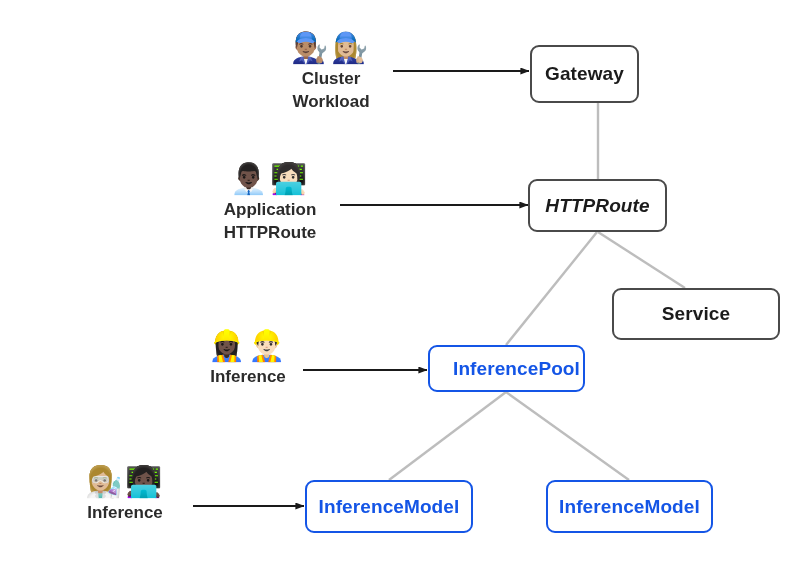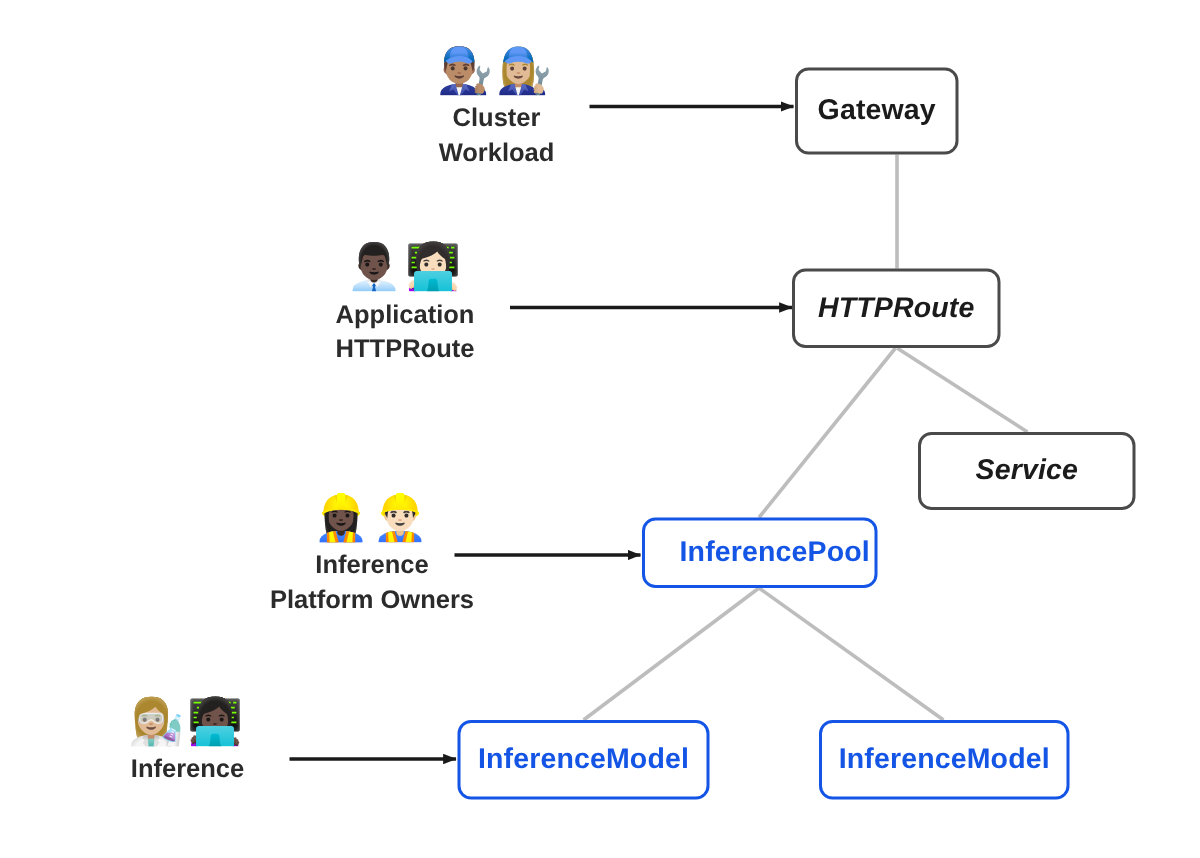--- a/index.html
+++ b/index.html
@@ -96,21 +96,21 @@
   </svg>
 
   <div class="node core" style="left:530px; top:45px; width:109px; height:58px;">
     <span>Gateway</span>
   </div>
 
   <div class="node core" style="left:528px; top:179px; width:139px; height:53px;font-style:italic;">
     <span>HTTPRoute</span>
   </div>
 
-  <div class="node core" style="left:612px; top:288px; width:145px; height:52px;font-style:italic;">
+  <div class="node core" style="left:612px; top:288px; width:168px; height:52px;">
     <span>Service</span>
   </div>
 
   <div class="node inference" style="left:428px; top:345px; width:157px; height:47px;padding-left:20px;">
     <span>InferencePool</span>
   </div>
 
   <div class="node inference" style="left:305px; top:480px; width:168px; height:53px;">
     <span>InferenceModel</span>
   </div>
@@ -127,21 +127,20 @@
 
   <div class="persona" style="left:170px; top:161px;">
     <div class="persona-emoji">👨🏿‍💼👩🏻‍💻</div>
     <div class="persona-label">Application</div>
     <div class="persona-label">HTTPRoute</div>
   </div>
 
   <div class="persona" style="left:148px; top:328px;">
     <div class="persona-emoji">👷🏿‍♀️👷🏻‍♂️</div>
     <div class="persona-label">Inference</div>
-    <div class="persona-label">Platform Owners</div>
   </div>
 
   <div class="persona" style="left:25px; top:464px;">
     <div class="persona-emoji">👩🏼‍🔬👩🏿‍💻</div>
     <div class="persona-label">Inference</div>
   </div>
 
 </div>
 
 </body></html>

